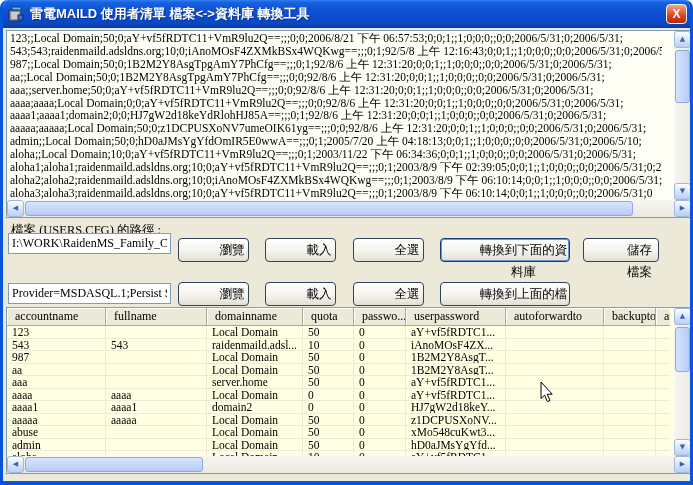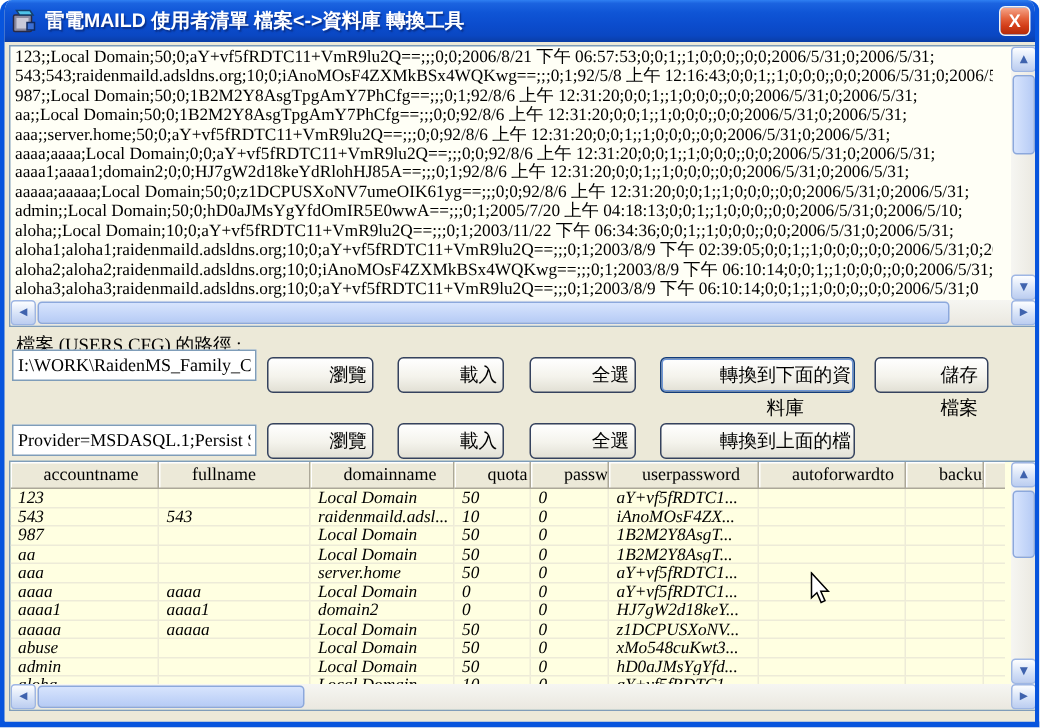--- a/index.html
+++ b/index.html
@@ -46,24 +46,24 @@
     font-size:12.5px; font-family:Liberation Serif, serif; color:#000;
     text-align:center; line-height:22px; cursor:default;padding-left:37px; }
   .xp-btn.default { border:1px solid #123C7A; box-shadow:inset 0 0 0 1px #6F96D4; }
   
   .grid { position:absolute; left:3px; top:307px; width:686px; height:167px;
     background:#FFFFE1; border:1px solid #7F9DB9; overflow:hidden; }
   .grid-header { position:absolute; left:0; top:0; width:663px; height:18px; overflow:hidden;
     white-space:nowrap; }
   .gh-cell { display:inline-block; height:18px; background:#ECE9D8;
     border-right:1px solid #ACA899; border-bottom:1px solid #ACA899;
-    box-shadow:inset 1px 1px 0 #FFFFFF; font-size:12px; padding:1px 0 0 22px; color:#000;
+    box-shadow:inset 1px 1px 0 #FFFFFF; font-size:12px; padding:1px 0 0 8px; color:#000;
     vertical-align:top; overflow:hidden; white-space:nowrap; }
   .grid-rows { position:absolute; left:0; top:18px; width:663px; height:131px; overflow:hidden; }
-  .g-row { white-space:nowrap; height:12.5px;font-style:italic; }
+  .g-row { white-space:nowrap; height:12.5px; }
   .g-cell { display:inline-block; height:12.5px; font-size:11.5px; line-height:12px;
     padding-left:5px; border-right:1px solid #EDEBD8; border-bottom:1px solid #EDEBD8;
     vertical-align:top; overflow:hidden; white-space:nowrap; color:#000; }
   
   #cursor { position:absolute; left:537px; top:381px; z-index:50; }
 </style>
 </head>
 <body>
 
 <div id="window">

